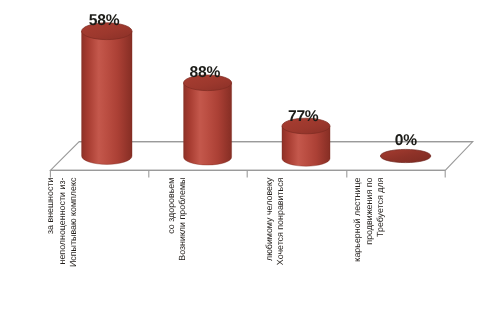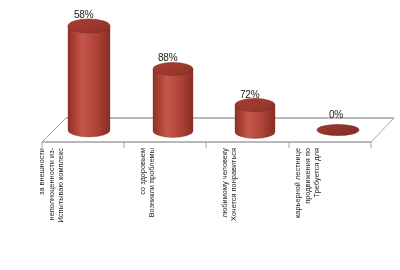--- a/index.html
+++ b/index.html
@@ -9,22 +9,22 @@
     font-family:"Liberation Sans","DejaVu Sans",sans-serif;
     overflow:hidden;
     position:relative;
   }
   #chart-root{position:absolute;left:0;top:0;width:400px;height:270px;}
   .svg-layer{position:absolute;left:0;top:0;}
 
   
   .value-label{
     position:absolute;
-    font-size:10px;
-    font-weight:normal;
+    font-size:13px;
+    font-weight:bold;
     color:#1c1c18;
     letter-spacing:-0.2px;
     white-space:nowrap;
     line-height:1;
   }
 
   
   .cat-label{
     position:absolute;
     top:148px;
@@ -120,21 +120,21 @@
       <ellipse cx="255" cy="105" rx="20" ry="6.5" fill="url(#capGrad)" stroke="#7d2b22" stroke-width="0.6"></ellipse>
     </g>
 
     <g>
       <ellipse cx="338" cy="130" rx="21" ry="5.5" fill="url(#zeroGrad)" stroke="#6f261e" stroke-width="0.6"></ellipse>
     </g>
   </svg>
 
   <div class="value-label" style="left:74px;  top:10px;">58%</div>
   <div class="value-label" style="left:158px; top:53px;">88%</div>
-  <div class="value-label" style="left:240px; top:90px;">72%</div>
+  <div class="value-label" style="left:240px; top:90px;">77%</div>
   <div class="value-label" style="left:329px; top:110px;">0%</div>
 
   <div class="cat-label" style="left:44px;">
     <div class="cat-lines">
       <span class="ln">Испытываю комплекс</span>
       <span class="ln">неполноценности из-</span>
       <span class="ln">за внешности</span>
     </div>
   </div>
 

